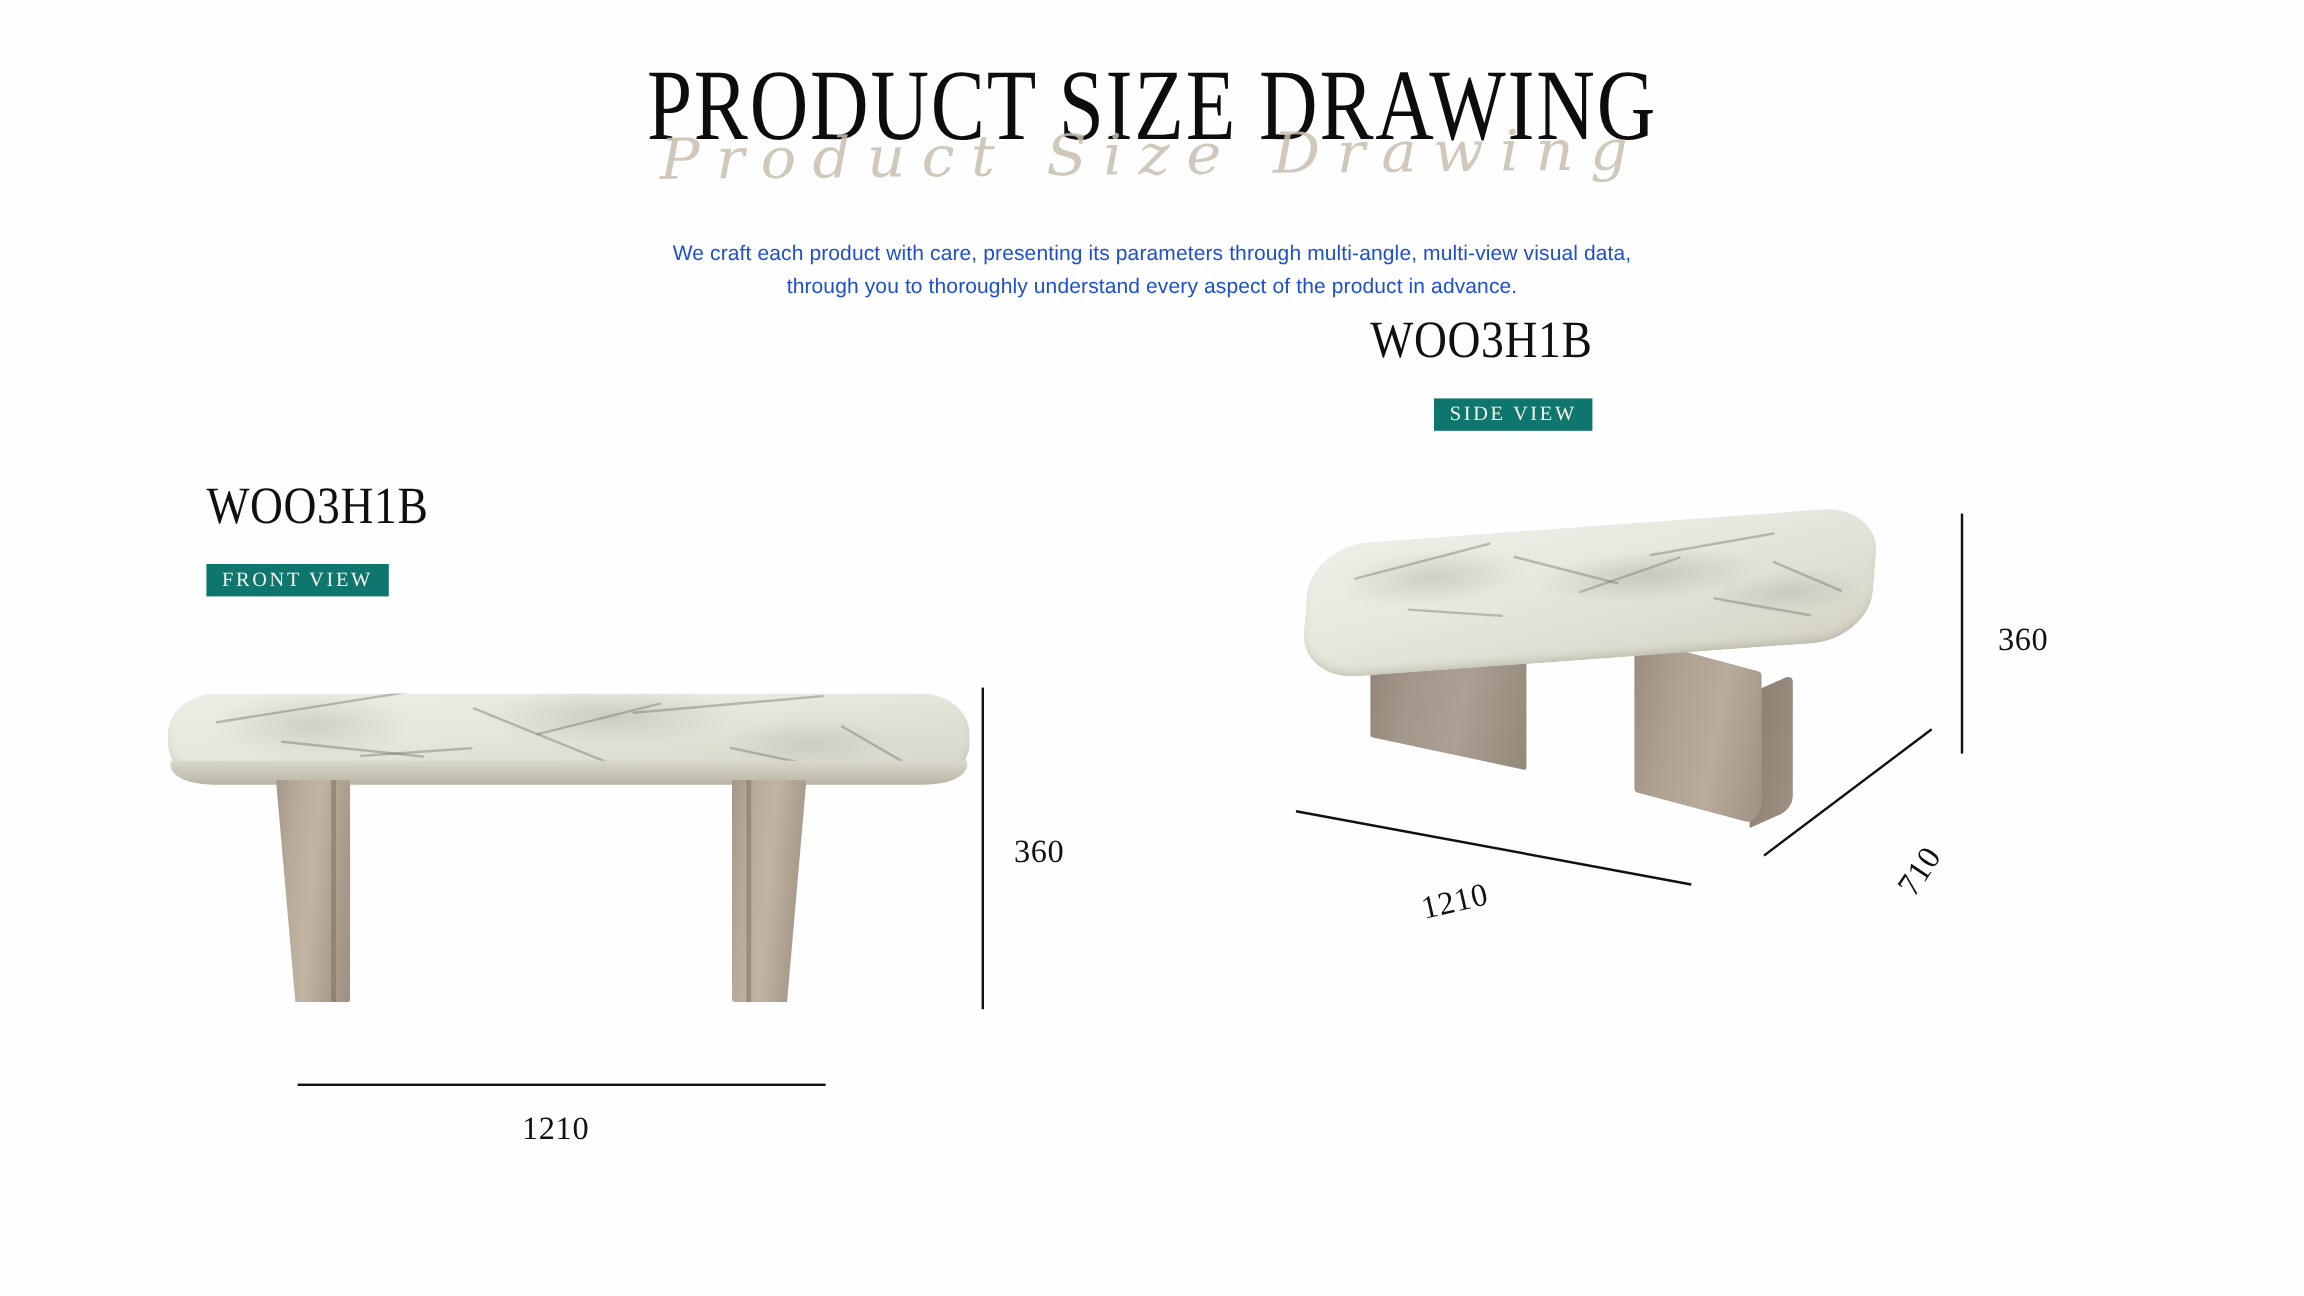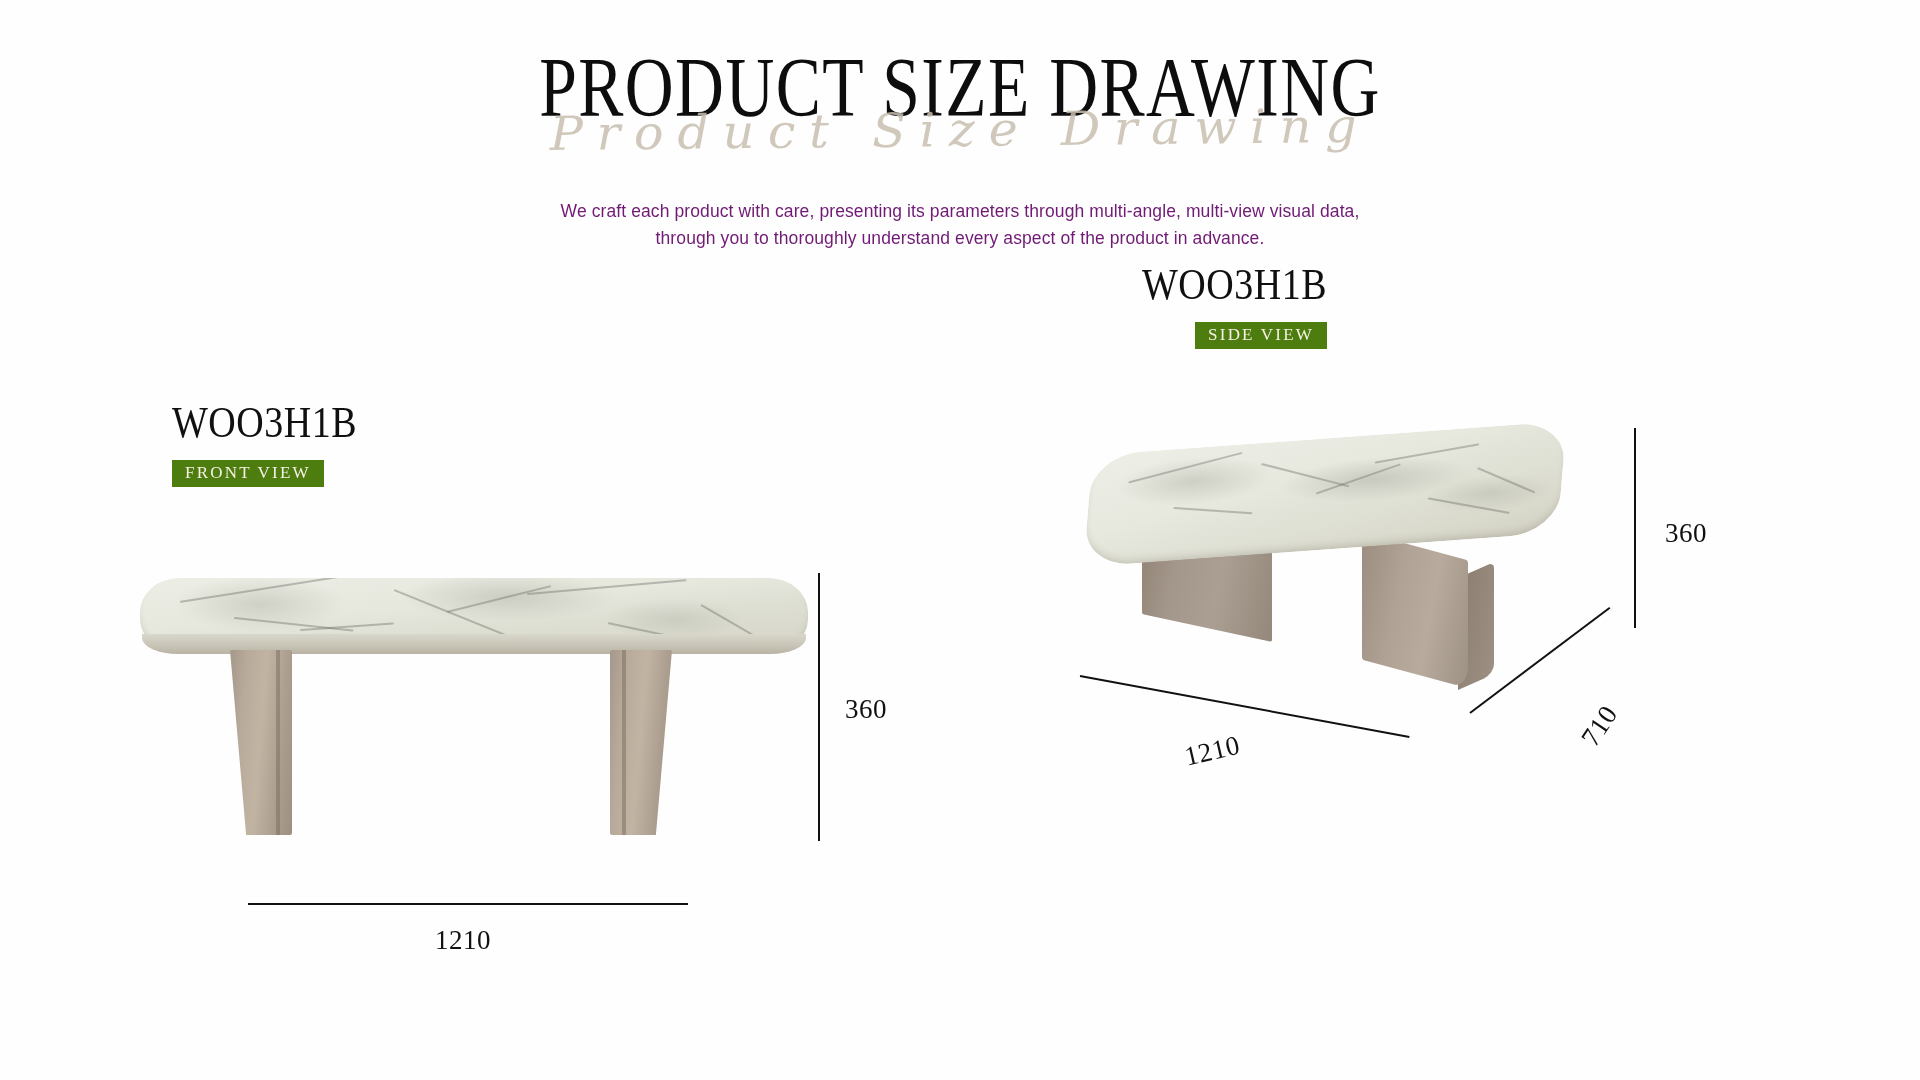--- a/index.html
+++ b/index.html
@@ -52,21 +52,21 @@
     letter-spacing: 13px;
     color: #c8bfb0;
     opacity: 0.85;
     transform: scaleX(1.05) rotate(-0.6deg);
   }
   .subtitle {
     margin-top: 22px;
     font-family: "Liberation Sans", sans-serif;
     font-size: 17.5px;
     line-height: 1.55;
-    color: #701a75;
+    color: #1d4ed8;
     letter-spacing: 0.1px;
   }
   .subtitle .line { display: block; }
 
   
   .view-label {
     position: absolute;
   }
   .model-code {
     font-family: "Liberation Serif", "DejaVu Serif", serif;
@@ -77,22 +77,22 @@
     white-space: nowrap;
     transform: scaleY(1.15);
     transform-origin: left top;
   }
   .model-code.right-al {
     transform-origin: right top;
     text-align: right;
   }
   .view-badge {
     display: inline-block;
-    margin-top: 22px;
-    background: #4d7c0f;
+    margin-top: 32px;
+    background: #0f766e;
     color: #f7f1e6;
     font-family: "Liberation Serif", "DejaVu Serif", serif;
     font-size: 17px;
     letter-spacing: 2.2px;
     padding: 4px 13px 5px 13px;
     line-height: 1.05;
     white-space: nowrap;
   }
 
   

